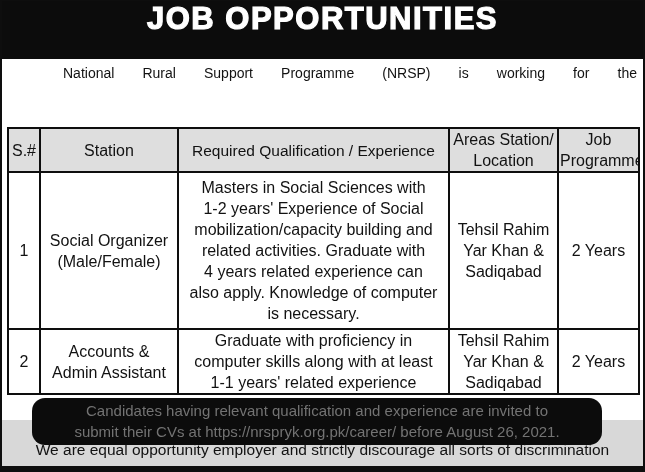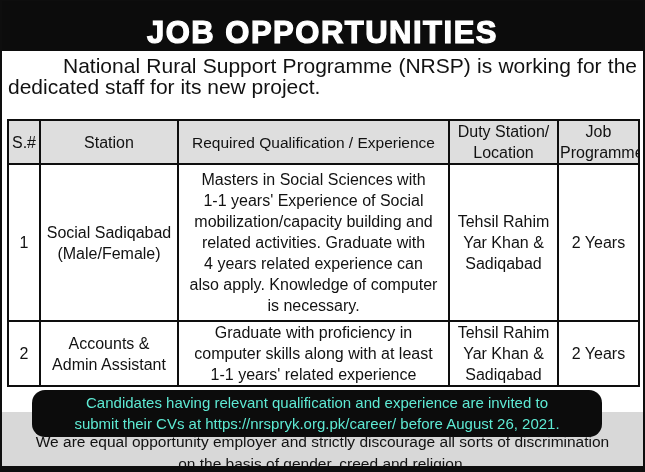--- a/index.html
+++ b/index.html
@@ -4,31 +4,31 @@
 <style>
   html,body{margin:0;padding:0;background:#ffffff;}
   body{font-family:"Liberation Sans", sans-serif; color:#151515;}
   .ad{
     position:relative; width:645px; height:472px; box-sizing:border-box;
     background:#ffffff; overflow:hidden;
     border-left:2px solid #0e0e0e; border-right:2px solid #0e0e0e;
     border-bottom:6px solid #0e0e0e; border-top:1px solid #0e0e0e;
   }
   .title-bar{
-    height:50px; background:#0c0c0c;
-    display:flex; align-items:flex-end; justify-content:center;
+    height:58px; background:#0c0c0c;
+    display:flex; align-items:flex-start; justify-content:center;
   }
   .title-text{
     color:#ffffff; font-size:31px; font-weight:900; letter-spacing:1.5px;
     -webkit-text-stroke:1.2px #ffffff;
     white-space:nowrap;
   }
   .intro{
     height:68px; box-sizing:border-box; padding:4px 6px 0 6px;
-    font-size:21px; line-height:21px; color:#121212;
+    font-size:14px; line-height:21px; color:#121212;
   }
   .jl{text-align:justify; text-align-last:justify;}
   .ind{text-indent:55px;}
   table{
     border-collapse:collapse; table-layout:fixed;
     margin-left:5px; width:631px;
   }
   th,td{
     border:2px solid #0e0e0e; text-align:center; vertical-align:middle;
     font-weight:normal; font-size:16px; line-height:21px; padding:0 1px;
@@ -36,65 +36,64 @@
   }
   th{background:#dedede; height:38px;}
   .th-qual{font-size:15.5px;}
   tr.r1{height:157px;}
   tr.r2{height:63px;}
   .pre{white-space:pre-line;}
   .zone{position:relative; height:89px;}
   .band{position:absolute; left:0; right:0; top:25px; bottom:0; background:#d8d8d8;}
   .cv-banner{
     position:absolute; left:30px; top:3px; width:570px; box-sizing:border-box;
-    background:#0c0c0c; color:#5eead4; border-radius:13px;
+    background:#0c0c0c; color:#737373; border-radius:13px;
     padding:2px 4px 3px 4px; text-align:center;
     font-size:15px; line-height:21px;
   }
   .eo-notice{
     position:absolute; left:0; right:0; bottom:1px;
     text-align:center; font-size:15.5px; line-height:22px; color:#121212;
   }
 </style>
 </head>
 <body>
 
 <div class="ad">
 
   <div class="title-bar">
     <div class="title-text">JOB OPPORTUNITIES</div>
   </div>
 
   <div class="intro">
     <div class="jl ind">National Rural Support Programme (NRSP) is working for the</div>
-    <div>dedicated staff for its new project.</div>
   </div>
 
   <table>
     <colgroup>
       <col style="width:32px">
         <col style="width:138px">
         <col style="width:271px">
       <col style="width:109px">
         <col style="width:81px">
     </colgroup>
     <tbody>
         <tr>
       <th>S.#</th>
       <th>Station</th>
       <th class="th-qual">Required Qualification / Experience</th>
-      <th>Duty Station/ Location</th>
+      <th>Areas Station/ Location</th>
       <th>Job Programme</th>
     </tr>
     <tr class="r1">
       <td>1</td>
-      <td class="pre">Social Sadiqabad
+      <td class="pre">Social Organizer
 (Male/Female)</td>
       <td class="pre">Masters in Social Sciences with
-1-1 years' Experience of Social
+1-2 years' Experience of Social
 mobilization/capacity building and
 related activities. Graduate with
 4 years related experience can
 also apply. Knowledge of computer
 is necessary.</td>
       <td class="pre">Tehsil Rahim
 Yar Khan &amp;
 Sadiqabad</td>
       <td>2 Years</td>
     </tr>

